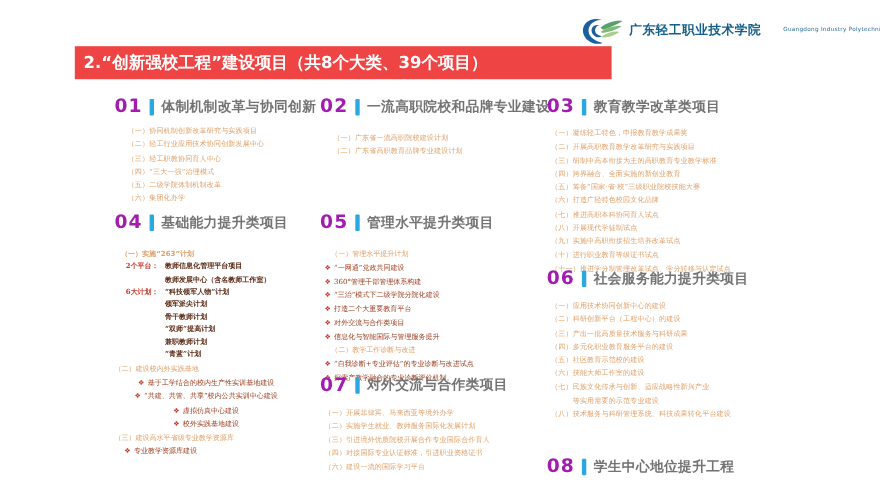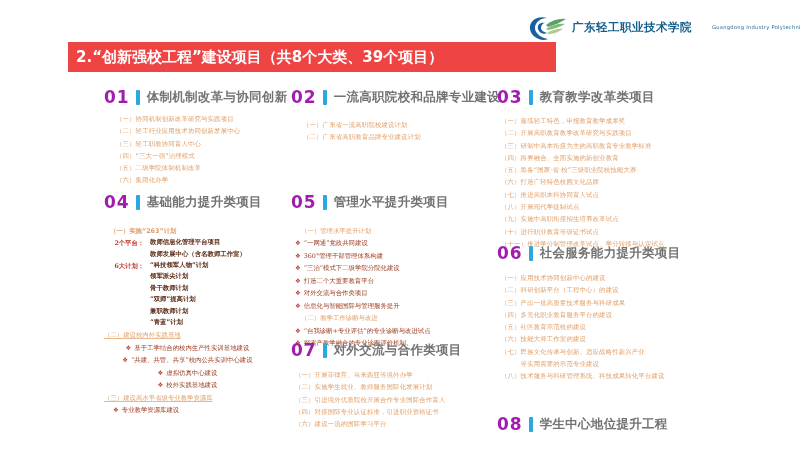--- a/index.html
+++ b/index.html
@@ -53,21 +53,21 @@
   .plan-key{
     width:40px;flex:none;text-align:right;font-size:6.3px;font-weight:bold;color:#c0392b;
     font-family:"DejaVu Serif","Liberation Serif",serif;white-space:nowrap;
   }
   .plan-key.u{text-decoration:underline;}
   .plan-vals{padding-left:6px;}
   .plan-val{
     font-size:6.4px;color:#5c2a16;white-space:nowrap;line-height:1.78;
     font-family:"DejaVu Serif","Liberation Serif",serif;font-weight:bold;
   }
-  .u-title{font-size:6.4px;color:#e0a06a;line-height:1.95;white-space:nowrap;text-decoration:underline;text-decoration-color:#e8b98e;}
+  .u-title{font-size:6.4px;color:#e0a06a;line-height:1.95;white-space:nowrap;text-decoration-color:#e8b98e;}
 </style>
 </head>
 <body>
 
 <div class="slide">
 
   <div class="logo">
     <div class="logo-mark">
       <svg width="40" height="28" viewBox="0 0 40 28" xmlns="http://www.w3.org/2000/svg">
         <path d="M19 4 C9 1,1 7,2 15 C3 23,13 28,20 25 C14 24,7 20,7 14 C7 8,13 4,19 4 Z" fill="#1a5f9e"></path>

